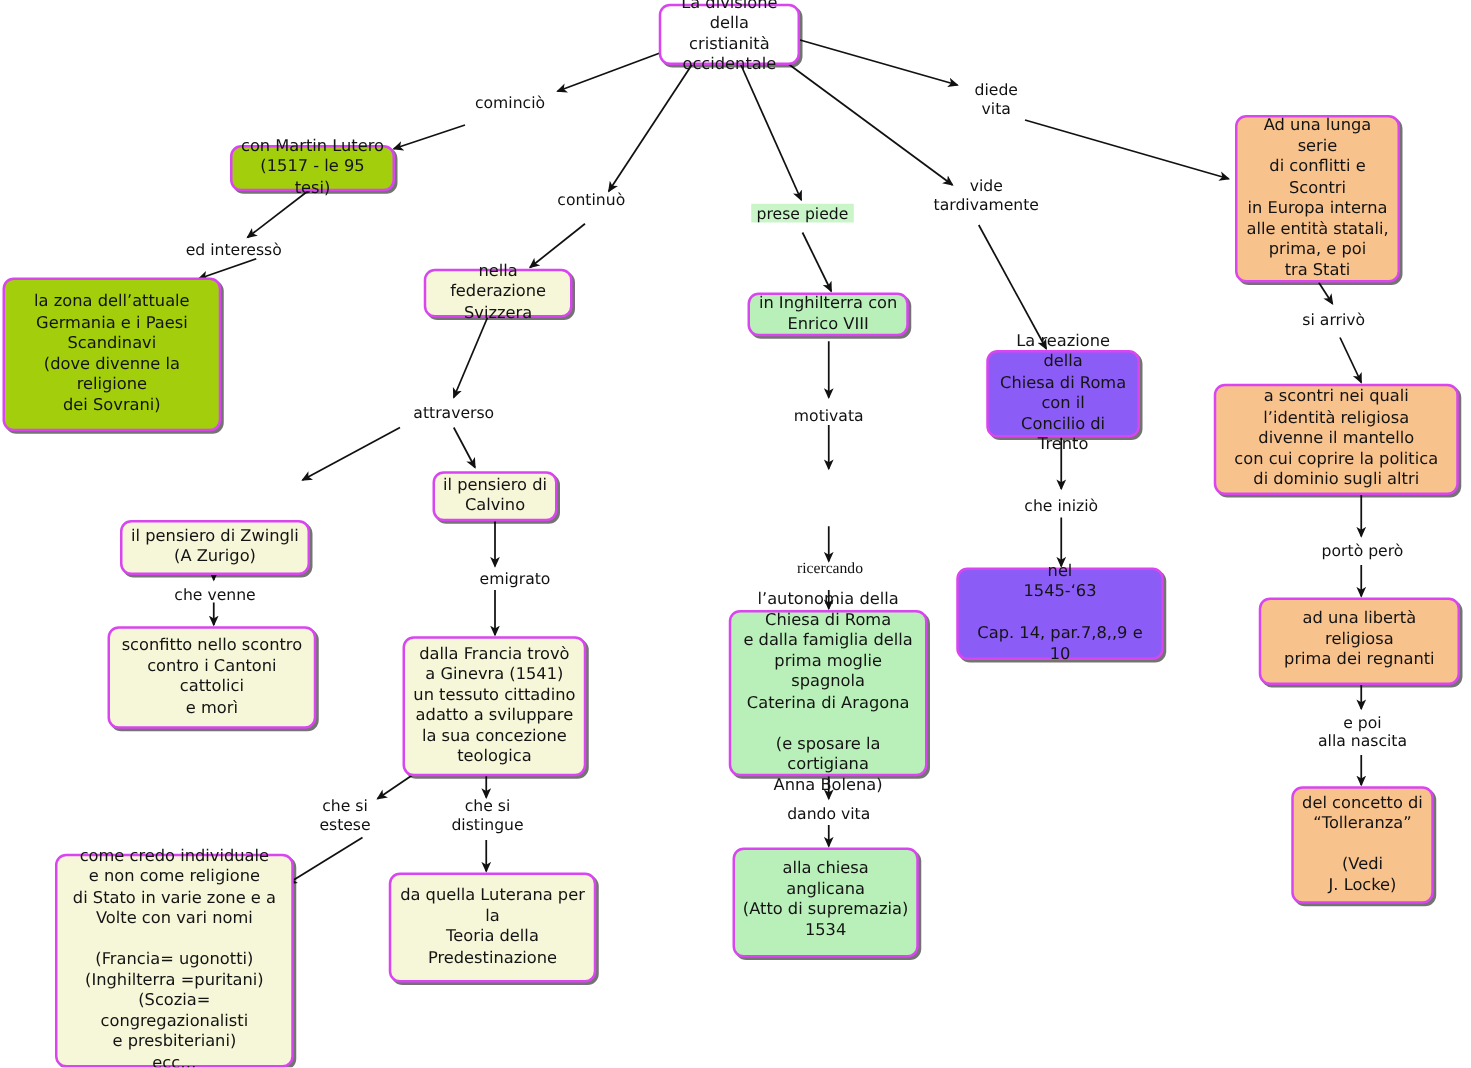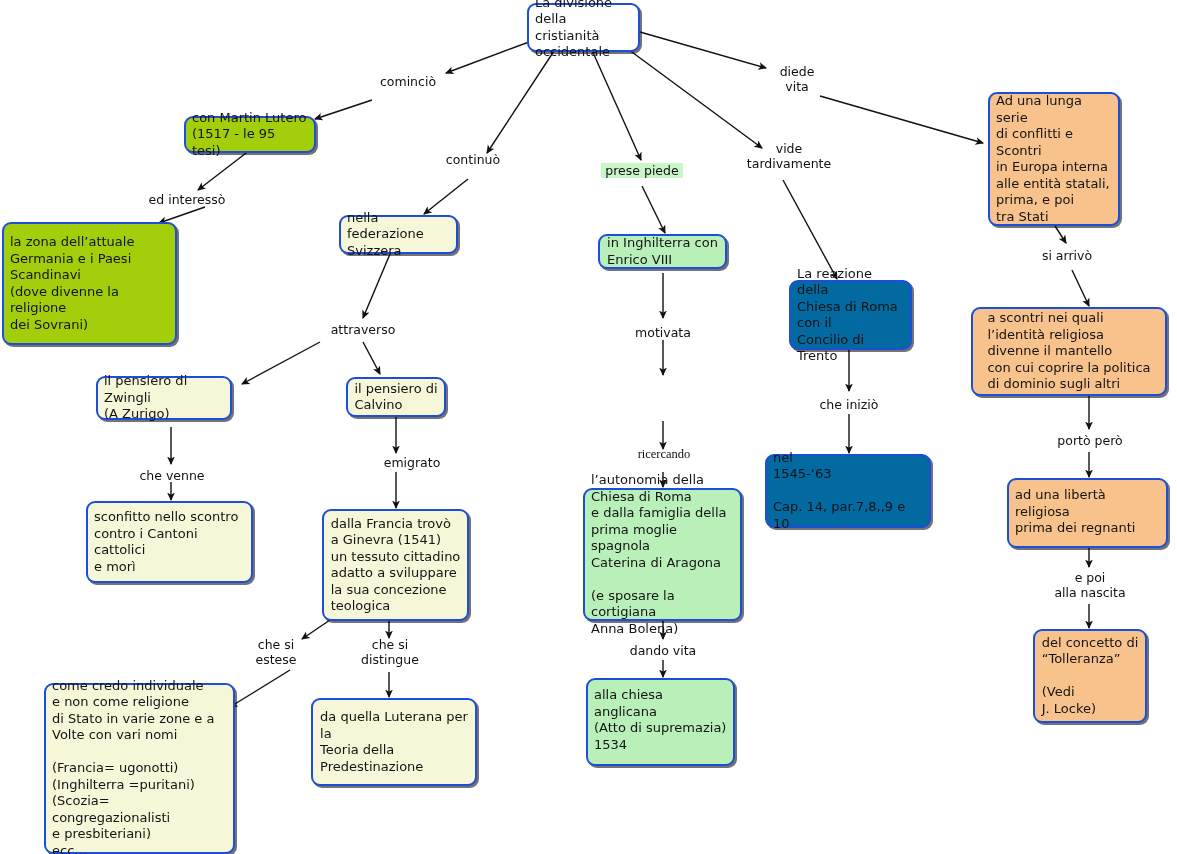--- a/index.html
+++ b/index.html
@@ -20,38 +20,38 @@
     position: absolute;
     left: 0;
     top: 0;
     width: 1177px;
     height: 854px;
     pointer-events: none;
   }
   .node {
     position: absolute;
     box-sizing: border-box;
-    border: 2px solid #1d4ed8;
+    border: 2px solid #d946ef;
     border-radius: 9px;
     display: flex;
     align-items: center;
     justify-content: center;
-    text-align: left;
+    text-align: center;
     color: #141414;
     font-size: 13px;
     line-height: 16.5px;
     white-space: pre-line;
     box-shadow: 2px 2px 0 rgba(0,0,0,0.55);
     padding: 14px 6px;
     z-index: 2;
   }
   .node.cream  { background: #f6f6d8; }
   .node.green  { background: #a2ce0c; }
   .node.mint   { background: #b9f0b9; }
-  .node.blue   { background: #0369a1; }
+  .node.blue   { background: #8b5cf6; }
   .node.orange { background: #f8c28c; }
   .node.root   { background: #ffffff; }
 
   .node.top    { align-items: flex-start; padding-top: 7px; }
 
   .edge-label {
     position: absolute;
     font-size: 12.5px;
     line-height: 15px;
     color: #111111;
@@ -143,21 +143,21 @@
 
   <div class="node green" style="left:2px; top:222px; width:175px; height:123px;">la zona dell’attuale
 Germania e i Paesi
 Scandinavi
 (dove divenne la religione
 dei Sovrani)</div>
 
   <div class="node cream" style="left:339px; top:215px; width:119px; height:39px;">nella federazione
 Svizzera</div>
 
-  <div class="node cream" style="left:96px; top:376px; width:136px; height:44px;">il pensiero di Zwingli
+  <div class="node cream" style="left:96px; top:416px; width:152px; height:44px;">il pensiero di Zwingli
 (A Zurigo)</div>
 
   <div class="node cream" style="left:86px; top:501px; width:167px; height:82px;">sconfitto nello scontro
 contro i Cantoni cattolici
 e morì</div>
 
   <div class="node cream" style="left:346px; top:377px; width:100px; height:40px;">il pensiero di
 Calvino</div>
 
   <div class="node cream" style="left:322px; top:509px; width:147px; height:112px;">dalla Francia trovò

